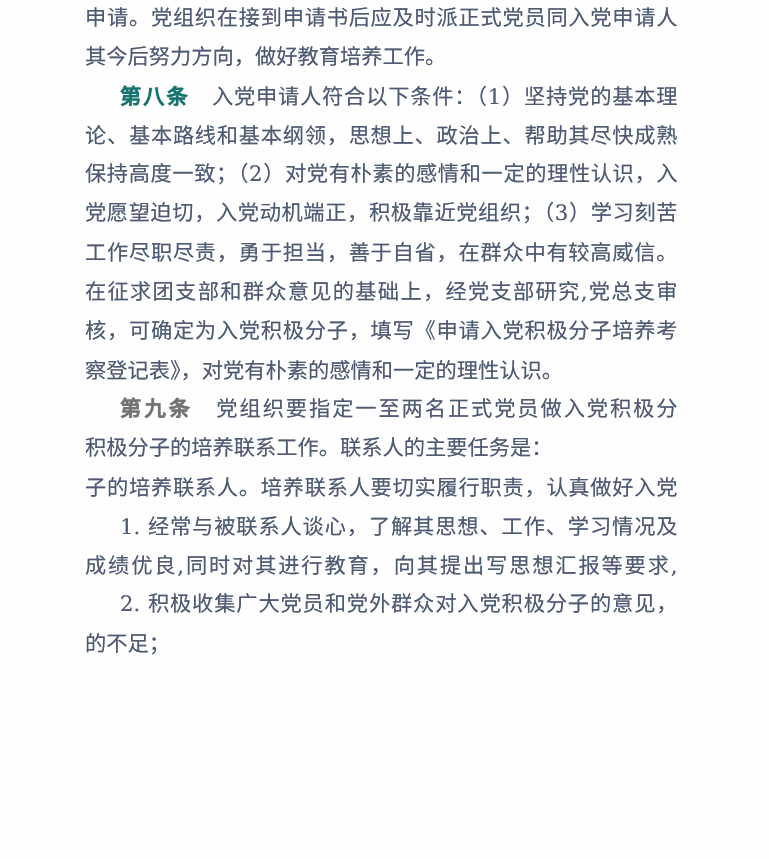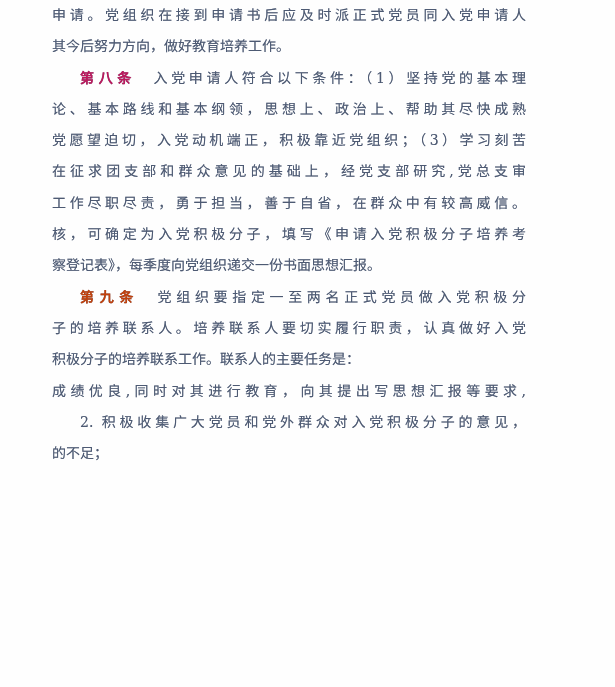--- a/index.html
+++ b/index.html
@@ -10,24 +10,24 @@
   .page {
     position: relative;
     width: 615px;
     height: 687px;
     background: #fefefe;
     overflow: hidden;
   }
   .doc {
     position: absolute;
     top: 0;
-    left: 52px;
+    left: 68px;
     width: 474px;
     font-family: "DejaVu Serif", "Liberation Serif", serif;
-    font-size: 14px;
+    font-size: 17px;
     line-height: 31.3px;
     color: #4d5a73;
     text-shadow: 0 0 0.5px rgba(77, 90, 115, 0.55);
   }
   .line {
     height: 31.3px;
     overflow: hidden;
     text-align: justify;
     text-align-last: justify;
     white-space: normal;
@@ -45,27 +45,29 @@
     letter-spacing: 1px;
   }
 </style>
 </head>
 <body>
 
 <div class="page" style="background: rgb(254, 254, 254);">
   <div class="doc" id="doc-lines" style="color: rgb(77, 90, 115);">
       <div class="line"><span>申请。党组织在接到申请书后应及时派正式党员同入党申请人</span></div>
       <div class="line plain"><span>其今后努力方向，做好教育培养工作。</span></div>
-      <div class="line indent"><b style="color: #be185d;">第八条</b><span>　入党申请人符合以下条件：（1）坚持党的基本理</span></div>
+      <div class="line indent"><b style="color: #0f766e;">第八条</b><span>　入党申请人符合以下条件：（1）坚持党的基本理</span></div>
       <div class="line"><span>论、基本路线和基本纲领，思想上、政治上、帮助其尽快成熟</span></div>
+      <div class="line"><span>保持高度一致；（2）对党有朴素的感情和一定的理性认识，入</span></div>
       <div class="line"><span>党愿望迫切，入党动机端正，积极靠近党组织；（3）学习刻苦</span></div>
+      <div class="line"><span>工作尽职尽责，勇于担当，善于自省，在群众中有较高威信。</span></div>
       <div class="line"><span>在征求团支部和群众意见的基础上，经党支部研究,党总支审</span></div>
-      <div class="line"><span>工作尽职尽责，勇于担当，善于自省，在群众中有较高威信。</span></div>
       <div class="line"><span>核，可确定为入党积极分子，填写《申请入党积极分子培养考</span></div>
-      <div class="line plain"><span>察登记表》，每季度向党组织递交一份书面思想汇报。</span></div>
-      <div class="line indent"><b style="color: #c2410c;">第九条</b><span>　党组织要指定一至两名正式党员做入党积极分</span></div>
+      <div class="line plain"><span>察登记表》，对党有朴素的感情和一定的理性认识。</span></div>
+      <div class="line indent"><b style="color: #737373;">第九条</b><span>　党组织要指定一至两名正式党员做入党积极分</span></div>
+      <div class="line plain"><span>积极分子的培养联系工作。联系人的主要任务是：</span></div>
       <div class="line"><span>子的培养联系人。培养联系人要切实履行职责，认真做好入党</span></div>
-      <div class="line plain"><span>积极分子的培养联系工作。联系人的主要任务是：</span></div>
+      <div class="line indent"><span>1. 经常与被联系人谈心，了解其思想、工作、学习情况及</span></div>
       <div class="line"><span>成绩优良,同时对其进行教育，向其提出写思想汇报等要求,</span></div>
       <div class="line indent"><span>2. 积极收集广大党员和党外群众对入党积极分子的意见，</span></div>
       <div class="line plain"><span>的不足；</span></div>
     </div>
 </div>
 
 </body></html>

